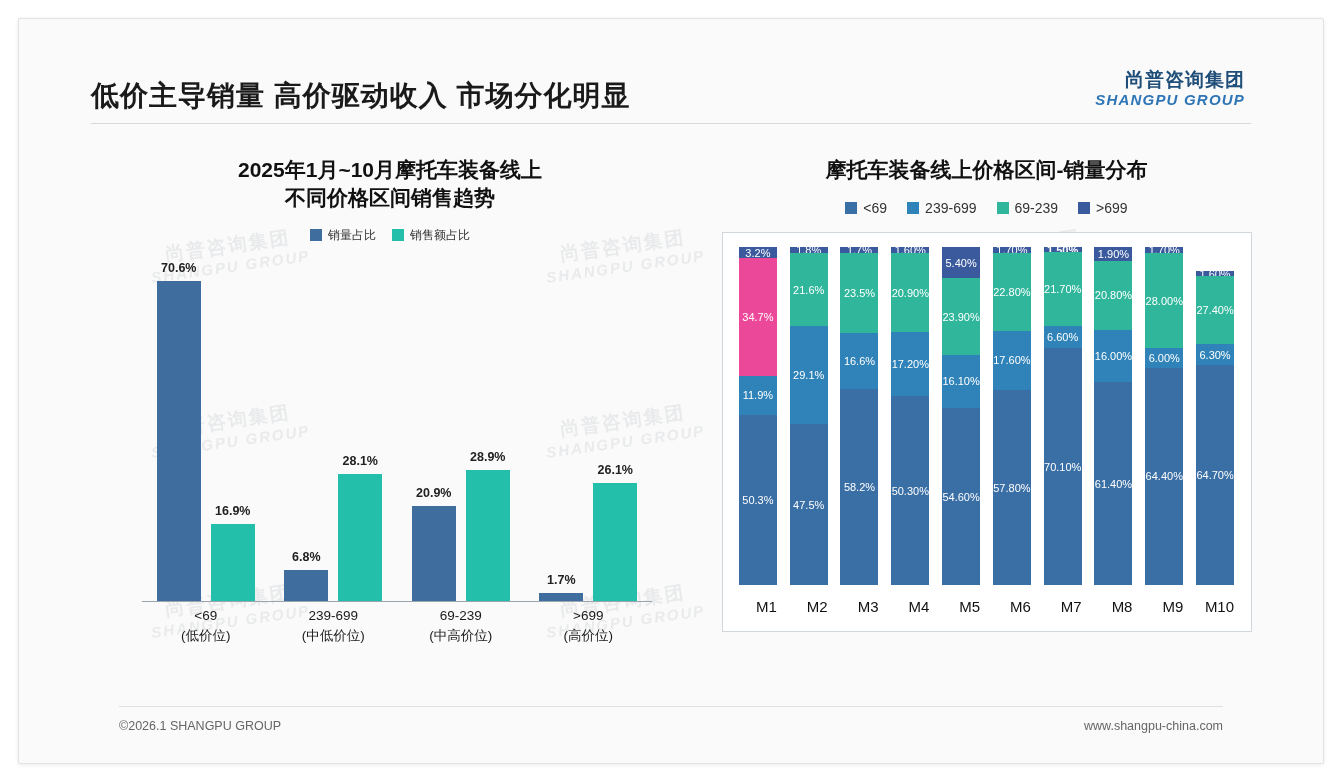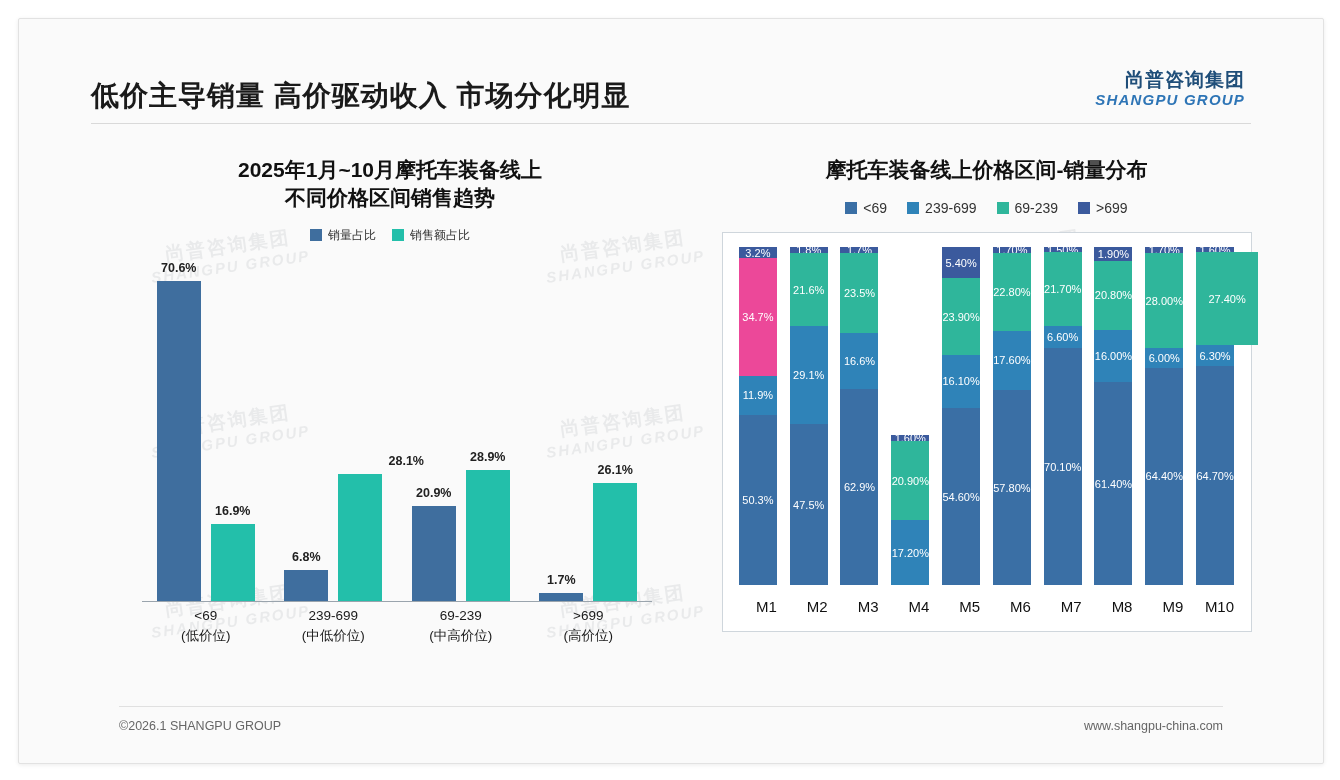--- a/index.html
+++ b/index.html
@@ -338,21 +338,21 @@
                   <div class="gbar-label" style="bottom: 83px;">16.9%</div>
                   <div class="gbar" style="height: 77px; background: rgb(35, 191, 170);"></div>
                 </div>
               </div>
               <div class="ggroup">
                 <div class="gbar-wrap">
                   <div class="gbar-label" style="bottom: 37px;">6.8%</div>
                   <div class="gbar" style="height: 31px; background: rgb(63, 110, 158);"></div>
                 </div>
                 <div class="gbar-wrap">
-                  <div class="gbar-label" style="bottom: 133px; margin-left: 46px;">28.1%</div>
+                  <div class="gbar-label" style="bottom: 133px;">28.1%</div>
                   <div class="gbar" style="height: 127px; background: rgb(35, 191, 170);"></div>
                 </div>
               </div>
               <div class="ggroup">
                 <div class="gbar-wrap">
                   <div class="gbar-label" style="bottom: 101px;">20.9%</div>
                   <div class="gbar" style="height: 95px; background: rgb(63, 110, 158);"></div>
                 </div>
                 <div class="gbar-wrap">
                   <div class="gbar-label" style="bottom: 137px;">28.9%</div>
@@ -448,33 +448,36 @@
               <div class="sseg" style="height: 6px; background: rgb(59, 90, 157);">
                 <span>1.7%</span>
               </div>
               <div class="sseg" style="height: 80px; background: rgb(47, 182, 155);">
                 <span>23.5%</span>
               </div>
               <div class="sseg" style="height: 56px; background: rgb(47, 131, 184);">
                 <span>16.6%</span>
               </div>
               <div class="sseg" style="height: 198px; background: rgb(58, 111, 165);">
-                <span>62.9%</span>
+                <span>58.2%</span>
               </div>
             </div>
             <div class="scol">
               <div class="sseg" style="height: 6px; background: rgb(59, 90, 157);">
                 <span>1.60%</span>
               </div>
               <div class="sseg" style="height: 79px; background: rgb(47, 182, 155);">
                 <span>20.90%</span>
               </div>
               <div class="sseg" style="height: 65px; background: rgb(47, 131, 184);">
                 <span>17.20%</span>
               </div>
+              <div class="sseg" style="height: 190px; background: rgb(58, 111, 165);">
+                <span>50.30%</span>
+              </div>
             </div>
             <div class="scol">
               <div class="sseg" style="height: 32px; background: rgb(59, 90, 157);">
                 <span>5.40%</span>
               </div>
               <div class="sseg" style="height: 81px; background: rgb(47, 182, 155);">
                 <span>23.90%</span>
               </div>
               <div class="sseg" style="height: 55px; background: rgb(47, 131, 184);">
                 <span>16.10%</span>
@@ -491,21 +494,21 @@
                 <span>22.80%</span>
               </div>
               <div class="sseg" style="height: 60px; background: rgb(47, 131, 184);">
                 <span>17.60%</span>
               </div>
               <div class="sseg" style="height: 197px; background: rgb(58, 111, 165);">
                 <span>57.80%</span>
               </div>
             </div>
             <div class="scol">
-              <div class="sseg" style="height: 5px; background: rgb(59, 90, 157);">
+              <div class="sseg" style="height: 5px; background: rgb(59, 90, 157); font-weight: bold;">
                 <span>1.50%</span>
               </div>
               <div class="sseg" style="height: 74px; background: rgb(47, 182, 155);">
                 <span>21.70%</span>
               </div>
               <div class="sseg" style="height: 22px; background: rgb(47, 131, 184);">
                 <span>6.60%</span>
               </div>
               <div class="sseg" style="height: 239px; background: rgb(58, 111, 165);">
                 <span>70.10%</span>
@@ -536,21 +539,21 @@
                 <span>6.00%</span>
               </div>
               <div class="sseg" style="height: 219px; background: rgb(58, 111, 165);">
                 <span>64.40%</span>
               </div>
             </div>
             <div class="scol">
               <div class="sseg" style="height: 5px; background: rgb(59, 90, 157);">
                 <span>1.60%</span>
               </div>
-              <div class="sseg" style="height: 93px; background: rgb(47, 182, 155); padding-left: 24px;">
+              <div class="sseg" style="height: 68px; background: rgb(47, 182, 155);">
                 <span>27.40%</span>
               </div>
               <div class="sseg" style="height: 21px; background: rgb(47, 131, 184);">
                 <span>6.30%</span>
               </div>
               <div class="sseg" style="height: 220px; background: rgb(58, 111, 165);">
                 <span>64.70%</span>
               </div>
             </div>
           </div>

